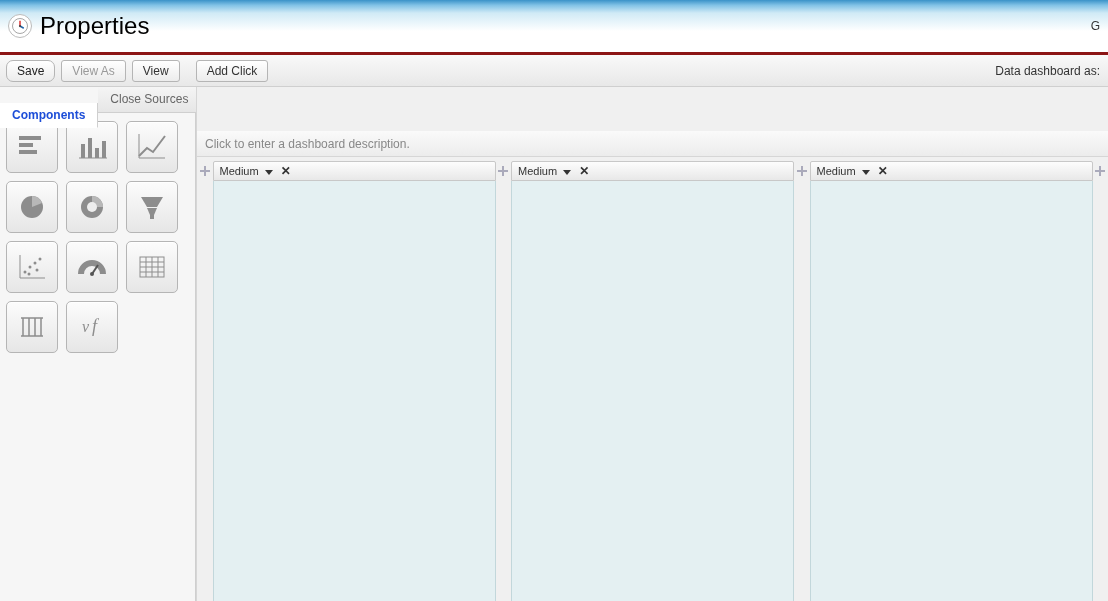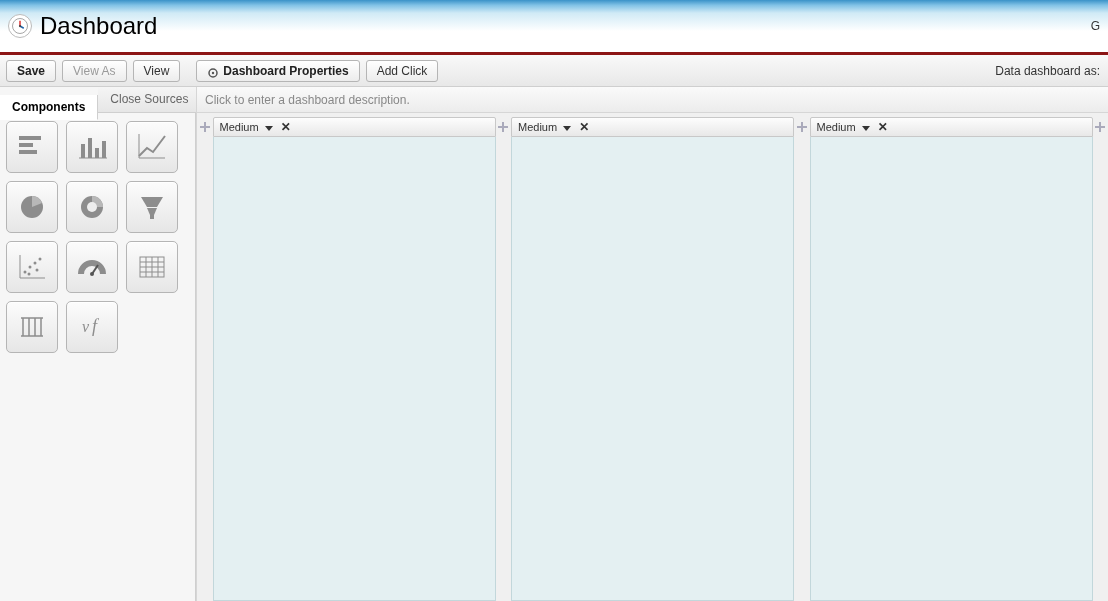--- a/index.html
+++ b/index.html
@@ -9,45 +9,45 @@
   .banner{height:52px;background:linear-gradient(to bottom,#3a92c8 0%,#81c2e6 10%,#d0eaf6 25%,#ffffff 60%,#ffffff 100%);display:flex;align-items:center;padding:0 8px;}
   .banner .logo{width:24px;height:24px;border-radius:50%;background:#fff;border:1px solid #bbb;margin-right:8px;display:flex;align-items:center;justify-content:center;}
   .banner h1{font-size:24px;font-weight:normal;margin:0;color:#000;}
   .banner .right{margin-left:auto;font-size:12px;color:#333;}
 
   .redline{height:3px;background:#8c1515;}
 
   
   .toolbar{height:32px;background:linear-gradient(to bottom,#f9f9f9,#e8e8e8);border-bottom:1px solid #cfcfcf;display:flex;align-items:center;padding:0 6px;gap:6px;}
   .btn{height:22px;line-height:20px;padding:0 10px;background:linear-gradient(to bottom,#ffffff,#ececec);border:1px solid #b5b5b5;border-radius:3px;font-size:12px;color:#333;cursor:pointer;white-space:nowrap;display:inline-flex;align-items:center;gap:4px;}
-  .btn.bold{font-weight:bold;color:#222;}
+  .btn.bold{font-weight:normal;color:#222;border-radius:7px;}
   .btn.disabled{color:#9a9a9a;}
   .toolbar .sep{width:4px;}
   .toolbar .spacer{flex:1;}
   .toolbar .viewas{font-size:12px;color:#333;padding-right:2px;}
   .gear-dot{width:12px;height:12px;display:inline-block;}
 
   
   .body{display:flex;height:calc(601px - 52px - 3px - 32px);}
 
   
   .sidebar{width:196px;background:#f6f6f6;border-right:1px solid #cfcfcf;}
   .side-tabs{display:flex;height:26px;border-bottom:1px solid #cfcfcf;}
   .side-tab{flex:0 0 auto;padding:0 12px;line-height:25px;font-size:12px;border-right:1px solid #cfcfcf;background:linear-gradient(to bottom,#f5f5f5,#e6e6e6);color:#666;cursor:pointer;}
-  .side-tab.active{background:#fff;color:#000000;font-weight:bold;border-bottom:1px solid #fff;position:relative;top:8px;}
+  .side-tab.active{background:#fff;color:#1d4ed8;font-weight:bold;border-bottom:1px solid #fff;position:relative;top:16px;}
   .side-tabs .fill{flex:1;background:linear-gradient(to bottom,#f5f5f5,#e6e6e6);}
 
   .palette{padding:8px 6px;display:grid;grid-template-columns:repeat(3,52px);grid-auto-rows:52px;gap:8px;justify-content:start;}
   .comp{width:52px;height:52px;border:1px solid #b5b5b5;border-radius:5px;background:linear-gradient(to bottom,#fcfcfc,#e6e6e6);display:flex;align-items:center;justify-content:center;cursor:grab;box-shadow:inset 0 1px 0 #fff;}
   .comp svg{width:34px;height:34px;}
   .comp .ico{fill:#8d8d8d;stroke:#8d8d8d;}
 
   
   .canvas{flex:1;background:#f0f0f0;border-left:1px solid #d6d6d6;position:relative;overflow:hidden;}
-  .desc{height:26px;line-height:26px;padding:0 8px;color:#888;background:linear-gradient(to bottom,#fafafa,#ececec);border-bottom:1px solid #d6d6d6;font-size:12px;}
+  .desc{height:26px;line-height:26px;padding:0 8px;color:#888;background:linear-gradient(to bottom,#fafafa,#ececec);border-bottom:1px solid #d6d6d6;font-size:12px;margin-top:44px;}
   .cols{display:flex;gap:0;padding:4px 0 0 0;height:calc(100% - 26px);}  
   .addcol{width:18px;display:flex;align-items:flex-start;justify-content:center;padding-top:4px;}
   .plus{width:12px;height:12px;color:#9aa;cursor:pointer;}
   .col{flex:0 0 auto;width:283px;display:flex;flex-direction:column;}
   .colhdr{height:20px;background:linear-gradient(to bottom,#fdfdfd,#e8e8e8);border:1px solid #c8c8c8;border-radius:2px 2px 0 0;display:flex;align-items:center;padding:0 6px;gap:6px;font-size:11px;color:#333;}
   .colhdr .tri{width:0;height:0;border-left:4px solid transparent;border-right:4px solid transparent;border-top:5px solid #333;display:inline-block;}
   .colhdr .x{margin-left:2px;cursor:pointer;font-weight:bold;color:#333;font-size:12px;line-height:1;}
   .colbody{flex:1;background:#e4f0f2;border:1px solid #c2d7db;border-top:none;}
 
 </style>
@@ -56,39 +56,30 @@
 
 <div class="banner">
   <div class="logo">
     <svg viewBox="0 0 24 24" width="18" height="18">
       <circle cx="12" cy="12" r="10" fill="#fff" stroke="#888" stroke-width="1"></circle>
       <path d="M12 12 L12 5" stroke="#d33" stroke-width="2"></path>
       <path d="M12 12 L17 15" stroke="#26a" stroke-width="2"></path>
       <circle cx="12" cy="12" r="1.5" fill="#444"></circle>
     </svg>
   </div>
-  <h1>Dashboard</h1>
+  <h1>Properties</h1>
   <div class="right">G</div>
 </div>
 <div class="redline"></div>
 
 <div class="toolbar">
   <button class="btn bold">Save</button>
   <button class="btn disabled">View As</button>
   <button class="btn">View</button>
   <span class="sep"></span>
-  <button class="btn bold">
-    <span class="gear-dot">
-      <svg viewBox="0 0 12 12" width="12" height="12">
-          <circle cx="6" cy="6" r="4" fill="none" stroke="#555" stroke-width="1.5"></circle>
-          <circle cx="6" cy="6" r="1.2" fill="#555"></circle>
-        </svg>
-    </span>
-    <span>Dashboard Properties</span>
-  </button>
   <button class="btn">Add Click</button>
   <span class="spacer"></span>
   <span class="viewas">Data dashboard as:</span>
 </div>
 
 <div class="body">
 
   <div class="sidebar">
     <div class="side-tabs">
       <div class="side-tab active">Components</div>

